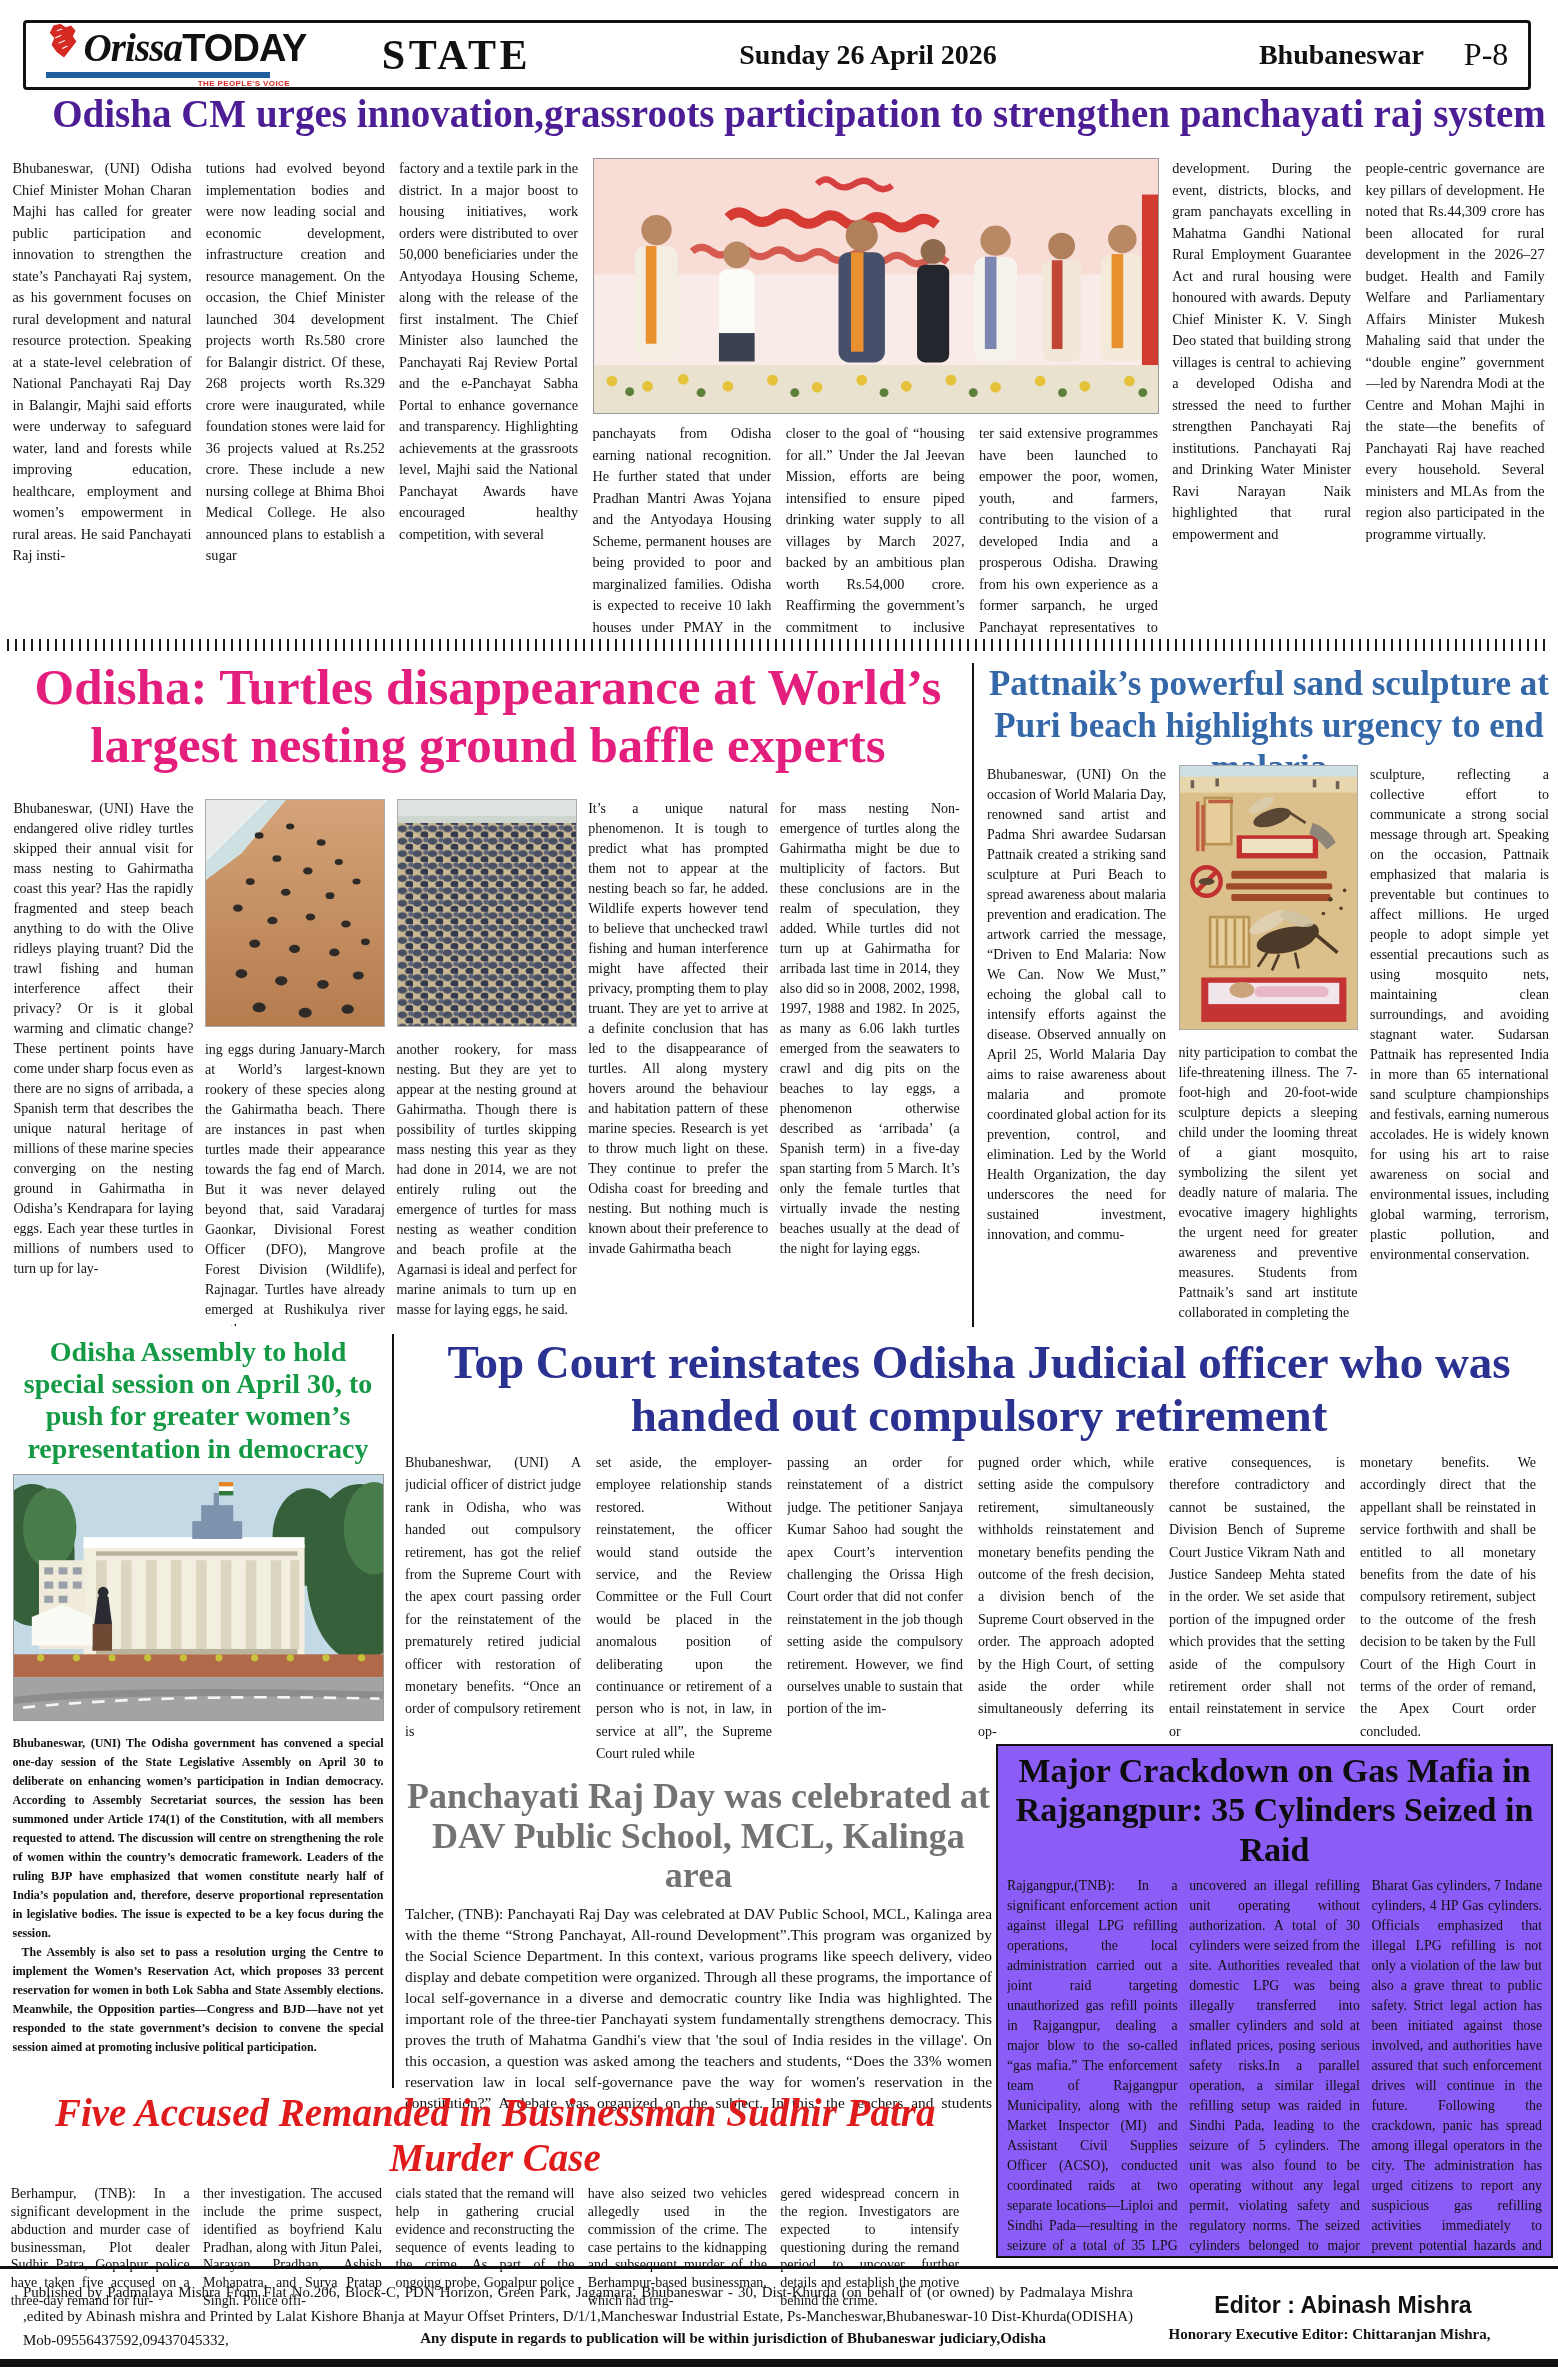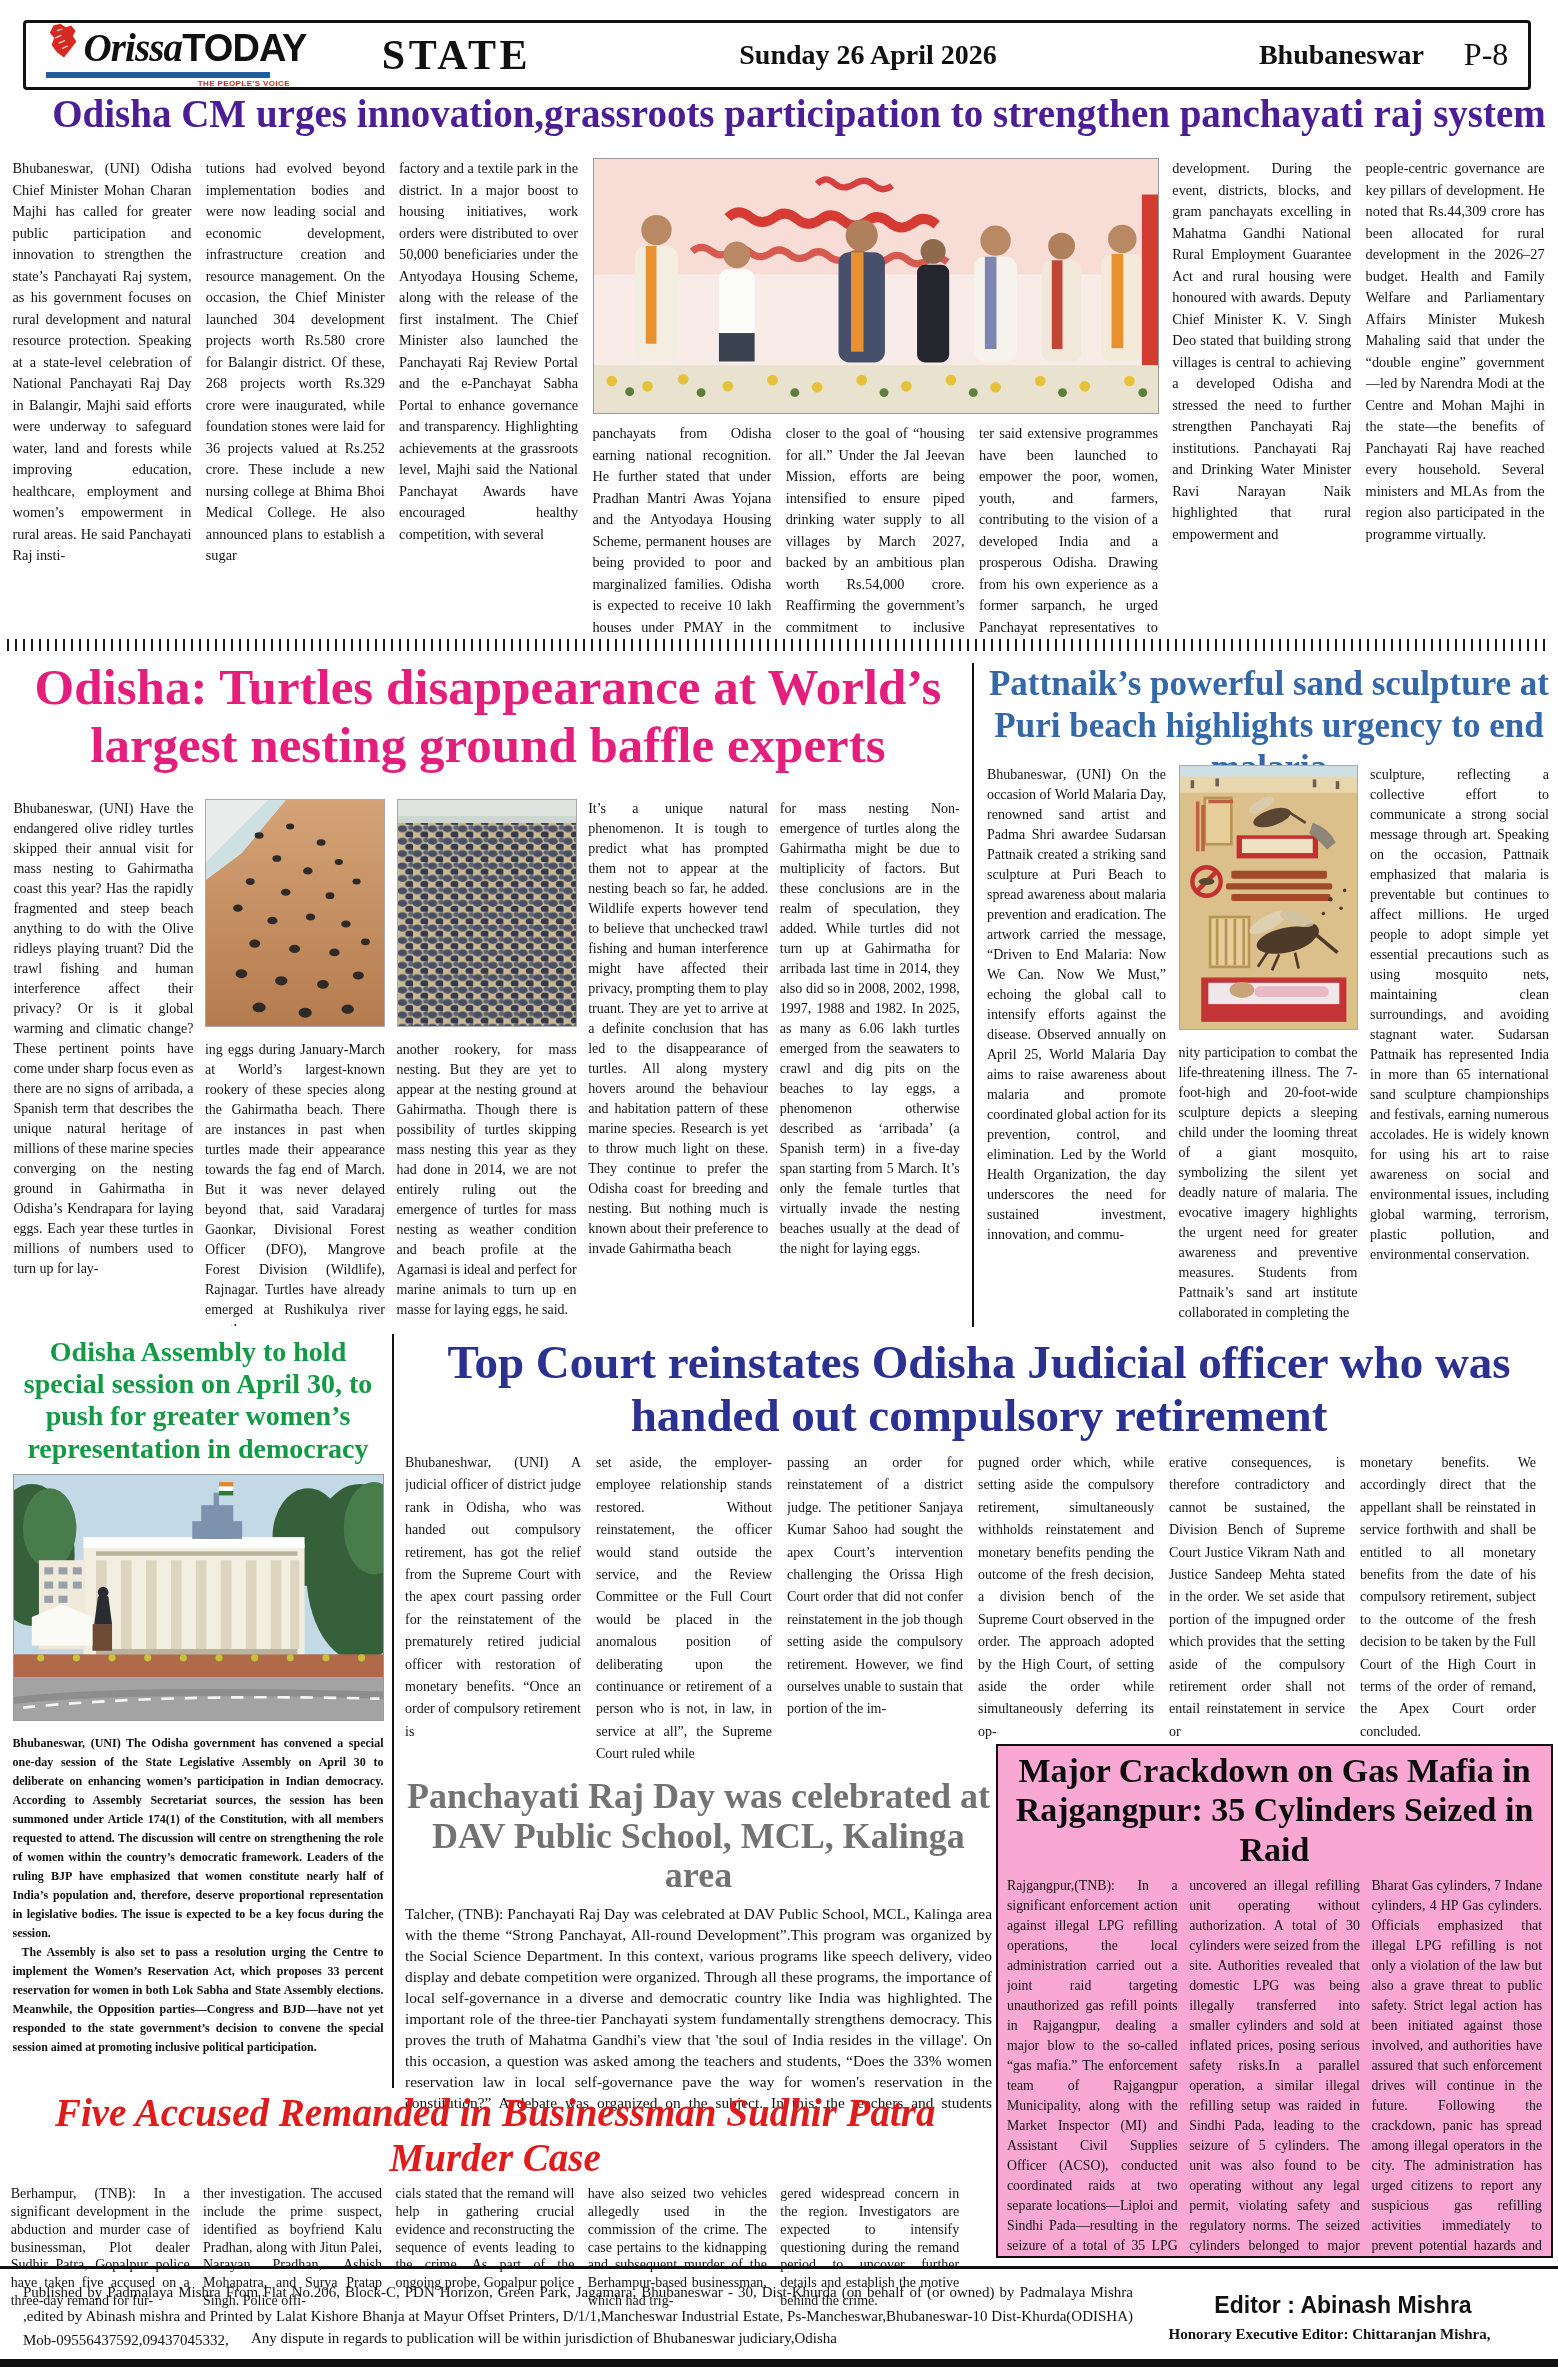--- a/index.html
+++ b/index.html
@@ -72,38 +72,38 @@
   #tc-body{left:405px;top:1452px;width:1150px;height:312px;}
   #tc-body .cols{gap:15px;}
   #tc-body .col{flex:0 0 176px;font-size:14px;line-height:22.4px;height:312px;}
 
   
   #prd{left:405px;top:1777px;width:587px;}
   #prd-headline{text-align:center;font-size:36px;line-height:1.1;font-weight:bold;color:#737373;}
   #prd-body{margin-top:7.2px;font-size:15.4px;line-height:21px;height:215px;}
 
   
-  #gas{left:996px;top:1744px;width:557px;height:514px;background:#f9a8d4;border:2.7px solid #111;
+  #gas{left:996px;top:1744px;width:557px;height:514px;background:#8b5cf6;border:2.7px solid #111;
        box-sizing:border-box;padding:5.4px 9px;}
   #gas-headline{text-align:center;font-size:34px;line-height:1.15;font-weight:bold;color:#0d0d0d;}
   #gas-cols{margin-top:7.2px;gap:11.6px;}
   #gas-cols .col{flex:1 1 0;font-size:13.8px;line-height:20px;height:383px;}
 
   
   #murder{left:10.7px;top:2090px;width:969px;}
   #murder-headline{text-align:center;font-size:39px;font-weight:bold;font-style:italic;color:#e01b1b;}
   #murder-cols{margin-top:5.4px;gap:13.4px;}
   #murder-cols .col{flex:0 0 179px;font-size:14px;line-height:17.7px;height:127px;}
 
   
   #footer-line{left:0;top:2266px;width:1558px;height:2.7px;background:#111;}
   #publisher{left:23px;top:2280px;width:1110px;font-size:15px;line-height:24px;text-align:justify;}
   #editor{left:1146px;top:2292px;width:394px;text-align:center;font-size:23px;font-weight:bold;
           font-family:"Liberation Sans",sans-serif;}
-  #dispute{left:251px;top:2330px;width:770px;text-align:left;font-size:15px;font-weight:normal;}
+  #dispute{left:276px;top:2330px;width:770px;text-align:right;font-size:15px;font-weight:bold;}
   #honorary{left:1119px;top:2326px;width:421px;text-align:center;font-size:15px;font-weight:bold;}
   #bottom-bar{left:0;top:2359px;width:1558px;height:8px;background:#111;}
 </style>
 </head>
 <body>
 
 <div id="page">
 
   <div id="masthead" class="abs">
     <div id="logo">

